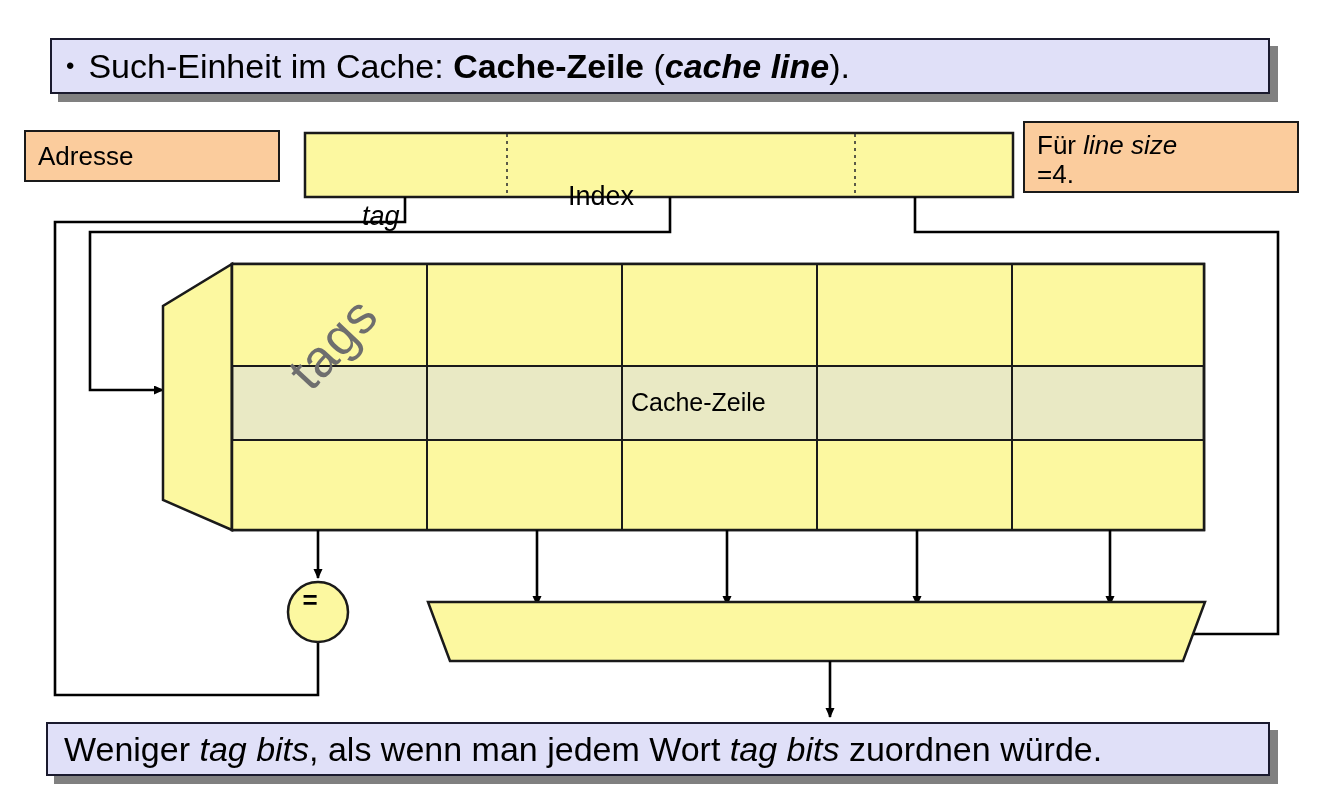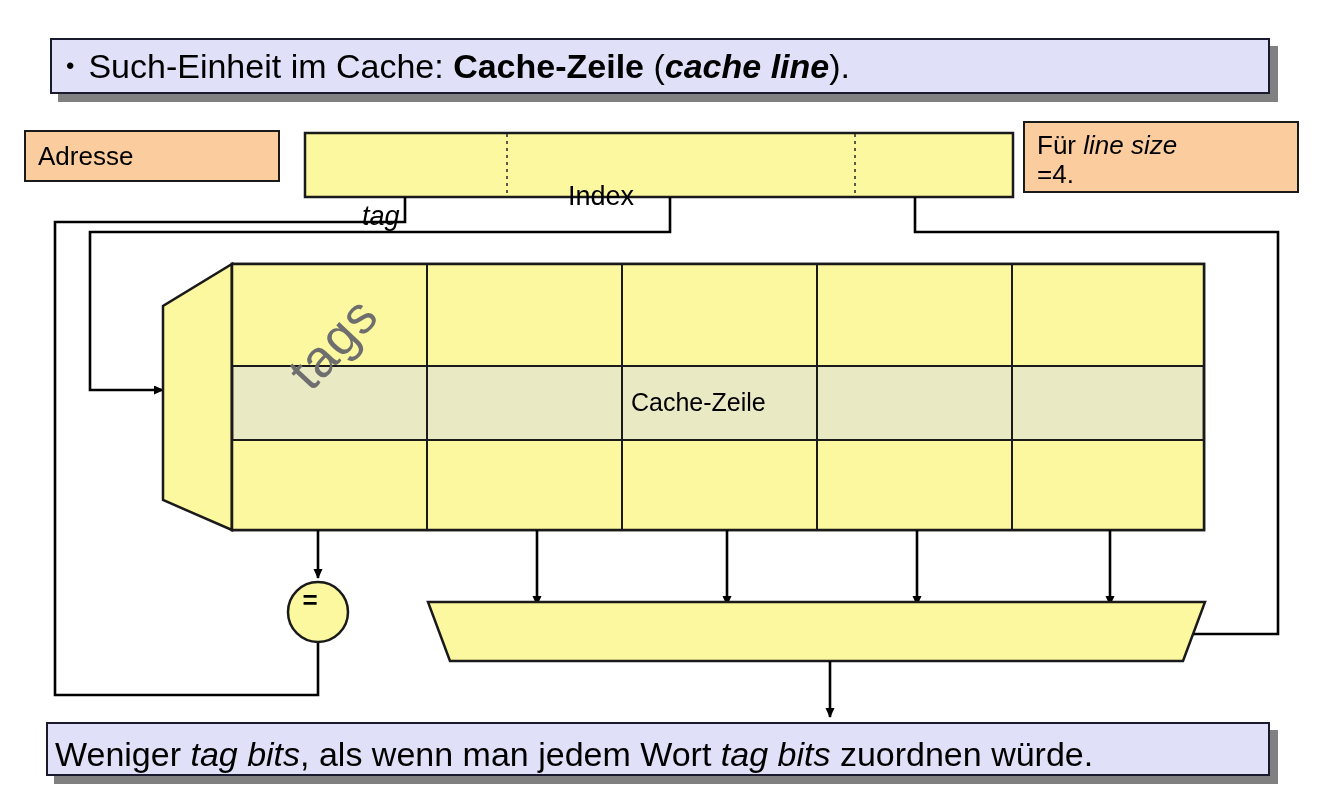--- a/index.html
+++ b/index.html
@@ -47,22 +47,21 @@
     width: 1220px; height: 56px;
     padding-left: 14px;
   }
   #banner-top-shadow {
     left: 58px; top: 46px;
     width: 1220px; height: 56px;
   }
   #banner-bottom {
     left: 46px; top: 722px;
     width: 1224px; height: 54px;
-    padding-left: 7px;
-    align-items: flex-end;
+    padding-left: 16px;
   }
   #banner-bottom-shadow {
     left: 54px; top: 730px;
     width: 1224px; height: 54px;
   }
   .banner-text {
     font-size: 34px;
     color: #000000;
     white-space: nowrap;
     letter-spacing: 0px;

